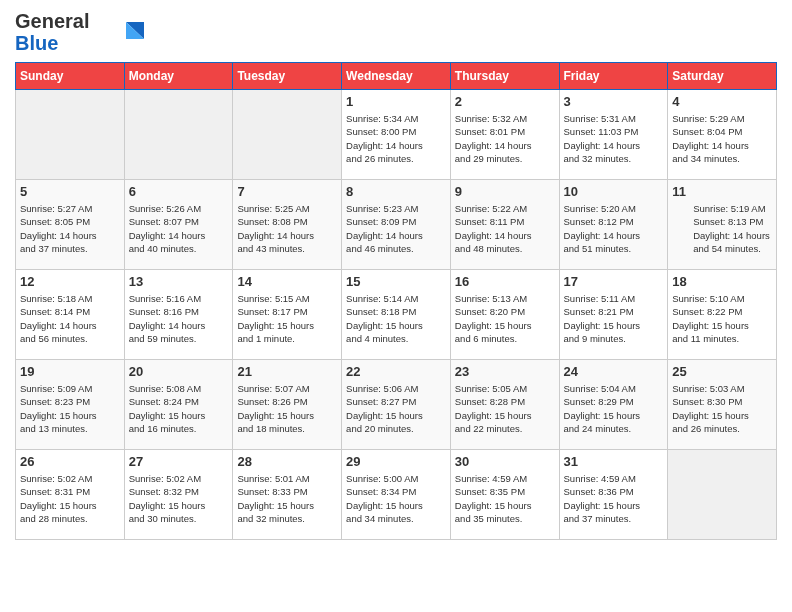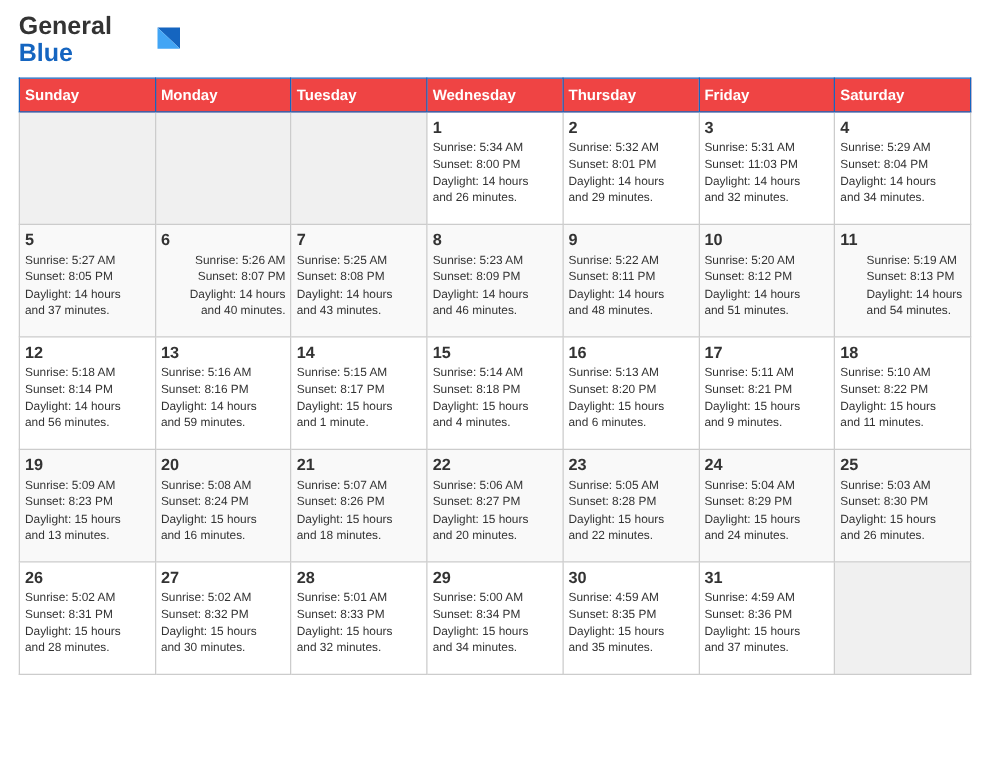--- a/index.html
+++ b/index.html
@@ -158,21 +158,21 @@
       <tr>
         <td>
           <div class="day-number">5</div>
           <div class="day-info" style="white-space: pre-line;">Sunrise: 5:27 AM
 Sunset: 8:05 PM
 Daylight: 14 hours
 and 37 minutes.</div>
         </td>
         <td>
           <div class="day-number">6</div>
-          <div class="day-info" style="white-space: pre-line; text-align: right;">Sunrise: 5:26 AM
+          <div class="day-info" style="white-space: pre-line;">Sunrise: 5:26 AM
 Sunset: 8:07 PM
 Daylight: 14 hours
 and 40 minutes.</div>
         </td>
         <td>
           <div class="day-number">7</div>
           <div class="day-info" style="white-space: pre-line;">Sunrise: 5:25 AM
 Sunset: 8:08 PM
 Daylight: 14 hours
 and 43 minutes.</div>

